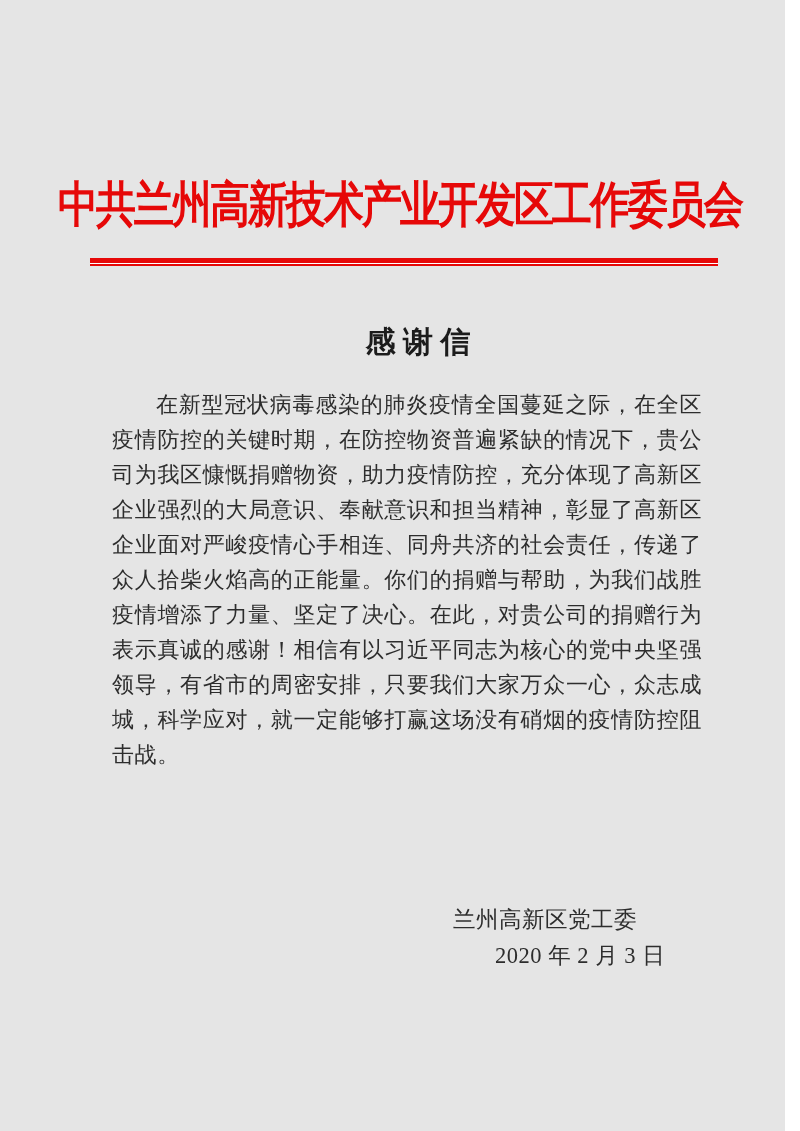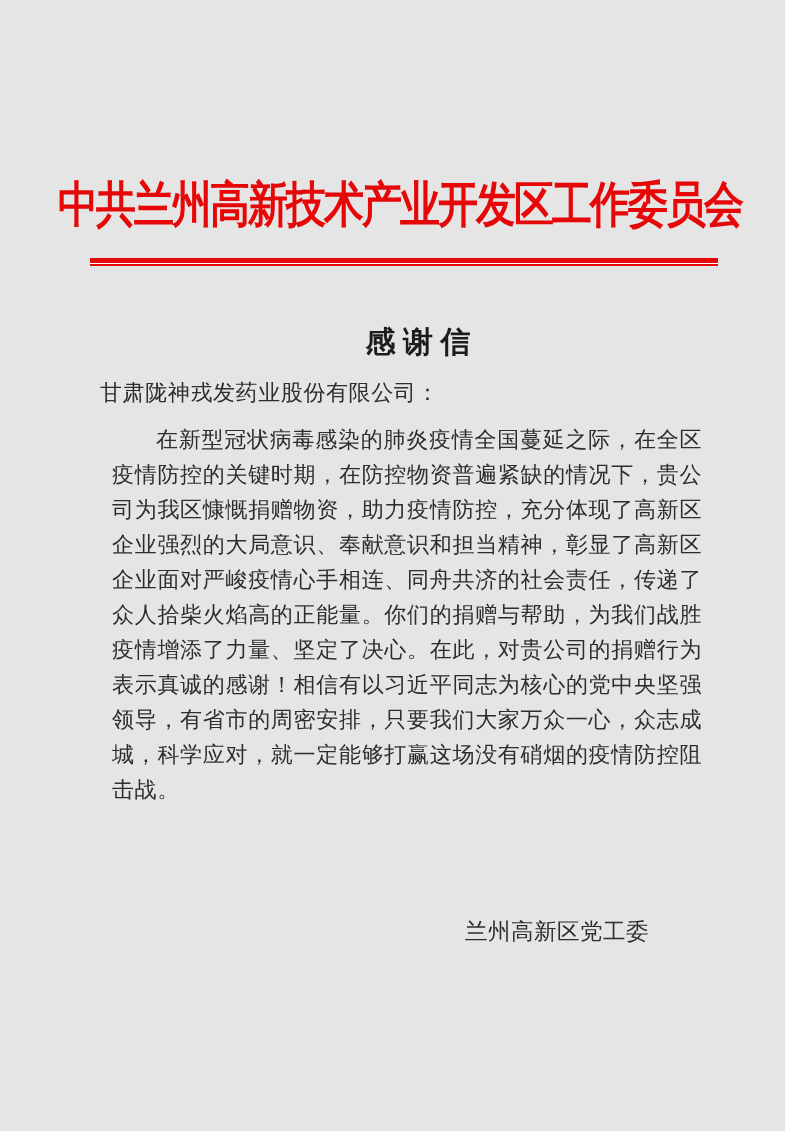--- a/index.html
+++ b/index.html
@@ -82,40 +82,40 @@
   
   .signature {
     position: absolute;
     top: 902px;
     left: 453px;
     font-size: 22.5px;
     line-height: 36px;
     letter-spacing: 0.5px;
     color: #2d2d2d;
   }
-  .signature p { margin: 12px; }
+  .signature p { margin: 0; }
   .signature .date { padding-left: 42px; }
 </style>
 </head>
 <body>
 
 <div class="page">
 
   <div class="letterhead">中共兰州高新技术产业开发区工作委员会</div>
 
   <div class="rule">
     <div class="rule-thick"></div>
     <div class="rule-gap"></div>
     <div class="rule-thin"></div>
   </div>
 
   <h1 class="letter-title">感 谢 信</h1>
 
   <div class="letter-body">
-    <p class="salutation">甘肃陇神戎发药业股份有限公司：</p>
     <p class="para">在新型冠状病毒感染的肺炎疫情全国蔓延之际，在全区疫情防控的关键时期，在防控物资普遍紧缺的情况下，贵公司为我区慷慨捐赠物资，助力疫情防控，充分体现了高新区企业强烈的大局意识、奉献意识和担当精神，彰显了高新区企业面对严峻疫情心手相连、同舟共济的社会责任，传递了众人拾柴火焰高的正能量。你们的捐赠与帮助，为我们战胜疫情增添了力量、坚定了决心。在此，对贵公司的捐赠行为表示真诚的感谢！相信有以习近平同志为核心的党中央坚强领导，有省市的周密安排，只要我们大家万众一心，众志成城，科学应对，就一定能够打赢这场没有硝烟的疫情防控阻击战。</p>
   </div>
 
   <div class="signature">
     <p>兰州高新区党工委</p>
+    <p class="date">2020 年 2 月 3 日</p>
   </div>
 
 </div>
 
 </body></html>

